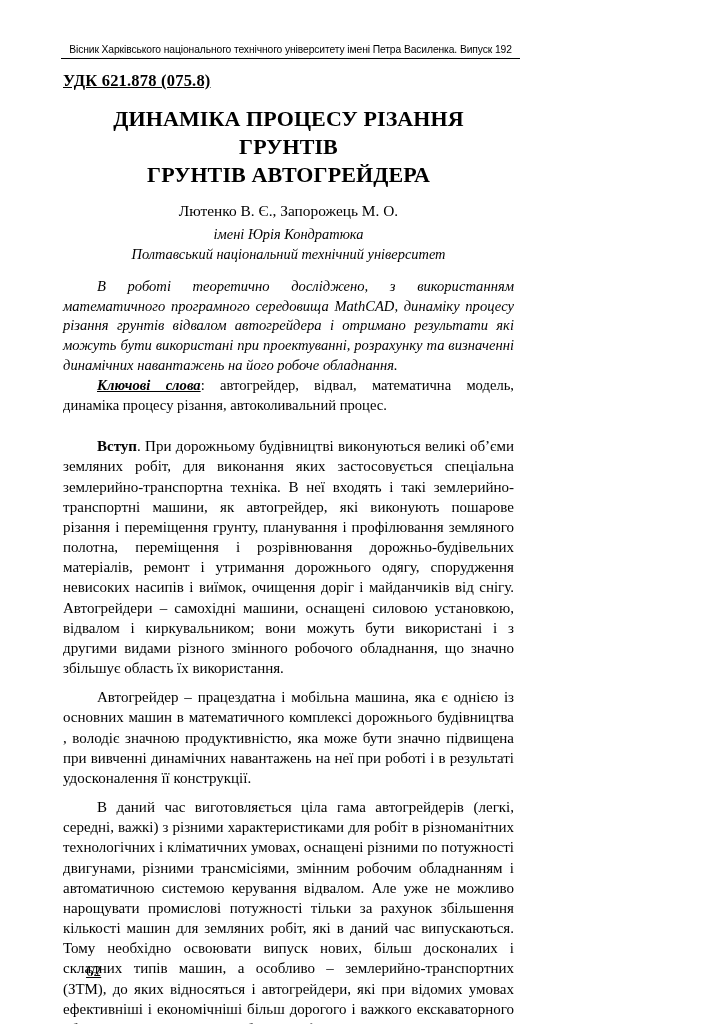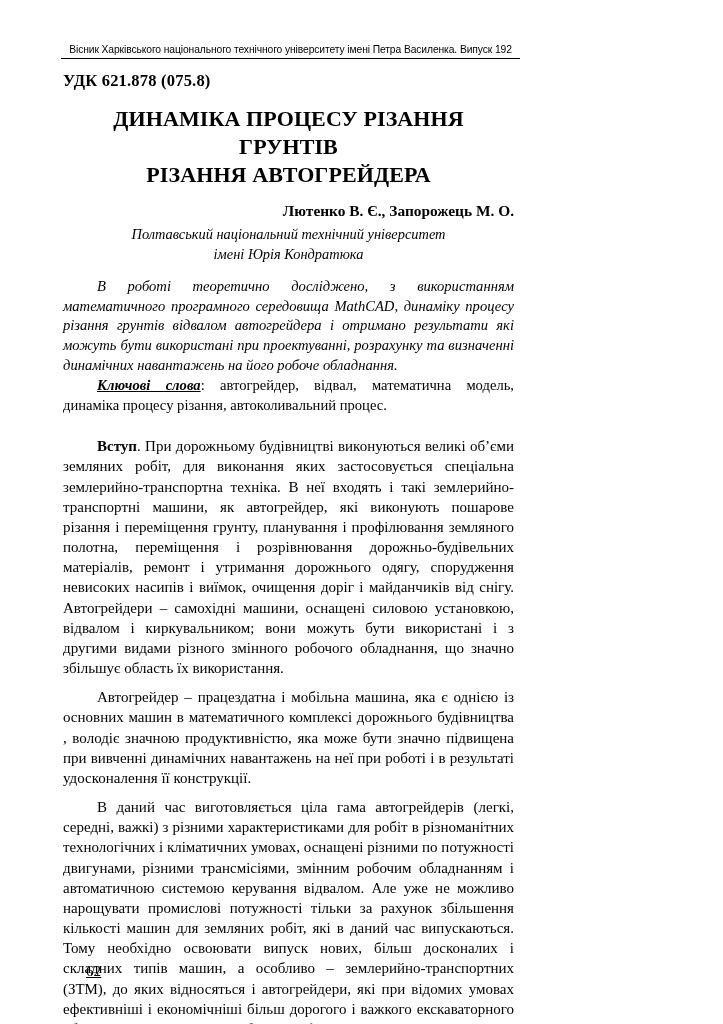--- a/index.html
+++ b/index.html
@@ -33,34 +33,35 @@
     padding-bottom: 3px;
     border-bottom: 1.1px solid #000;
     margin-left: -2px;
     margin-right: -6px;
   }
   .udc {
     margin-top: 12px;
     font-size: 16.5px;
     font-weight: bold;
     letter-spacing: 0.2px;
+    text-decoration: underline;
   }
   .title {
     margin-top: 14px;
     text-align: center;
     font-size: 22px;
     font-weight: bold;
     line-height: 1.28;
     letter-spacing: 0.1px;
   }
   .authors {
     margin-top: 13px;
-    text-align: right;
+    text-align: center;
     font-size: 15.4px;
-    font-weight: bold;
+    font-weight: normal;
   }
   .affil {
     margin-top: 5px;
     text-align: center;
     font-size: 14.4px;
     font-style: italic;
     line-height: 1.35;
   }
   .abstract {
     margin-top: 13px;
@@ -114,28 +115,28 @@
 <body>
 
 <div class="page">
 
   <div class="running-head">Вісник Харківського національного технічного університету імені Петра Василенка.   Випуск 192</div>
 
   <div class="udc">УДК 621.878 (075.8)</div>
 
   <div class="title">
     <div>ДИНАМІКА ПРОЦЕСУ РІЗАННЯ ГРУНТІВ</div>
-    <div>РІЗАННЯ АВТОГРЕЙДЕРА</div>
+    <div>ГРУНТІВ АВТОГРЕЙДЕРА</div>
   </div>
 
   <div class="authors">Лютенко В. Є.,  Запорожець М. О.</div>
 
   <div class="affil">
+    <div>імені Юрія Кондратюка</div>
     <div>Полтавський національний технічний університет</div>
-    <div>імені Юрія Кондратюка</div>
   </div>
 
   <div class="abstract">В роботі теоретично досліджено, з використанням математичного програмного середовища MathCAD, динаміку процесу різання грунтів відвалом автогрейдера і отримано результати які можуть бути використані при проектуванні, розрахунку та визначенні динамічних навантажень на його робоче обладнання.</div>
 
   <div class="keywords">
     <span class="kw-label">Ключові слова</span><span class="kw-body">: автогрейдер, відвал, математична модель, динаміка процесу різання, автоколивальний процес.</span>
   </div>
 
   <div class="body-par first">
     <span class="lead">Вступ</span><span>. При дорожньому будівництві виконуються великі об’єми земляних робіт, для виконання яких застосовується спеціальна землерийно-транспортна техніка. В неї входять і такі землерийно-транспортні машини, як автогрейдер, які виконують пошарове різання і переміщення грунту, планування і профілювання земляного полотна, переміщення і розрівнювання дорожньо-будівельних матеріалів, ремонт і утримання дорожнього одягу, спорудження невисоких насипів і виїмок, очищення доріг і майданчиків від снігу. Автогрейдери – самохідні машини, оснащені силовою установкою, відвалом і киркувальником; вони можуть бути використані і з другими видами різного змінного робочого обладнання, що значно збільшує область їх використання.</span>

